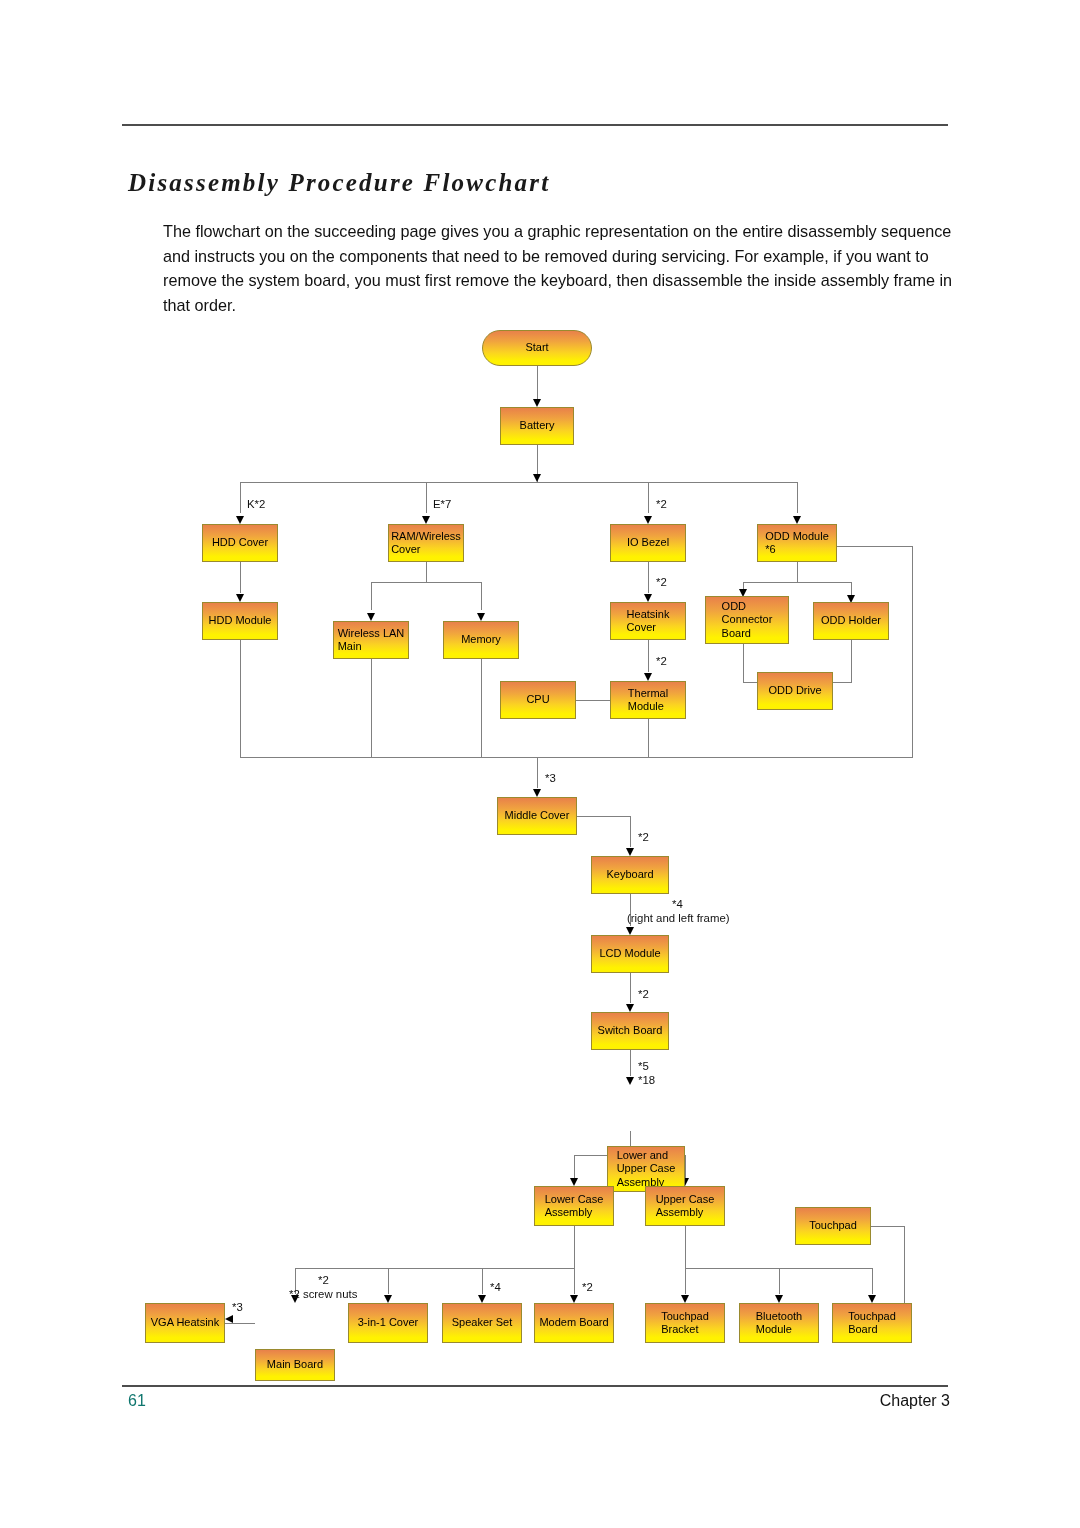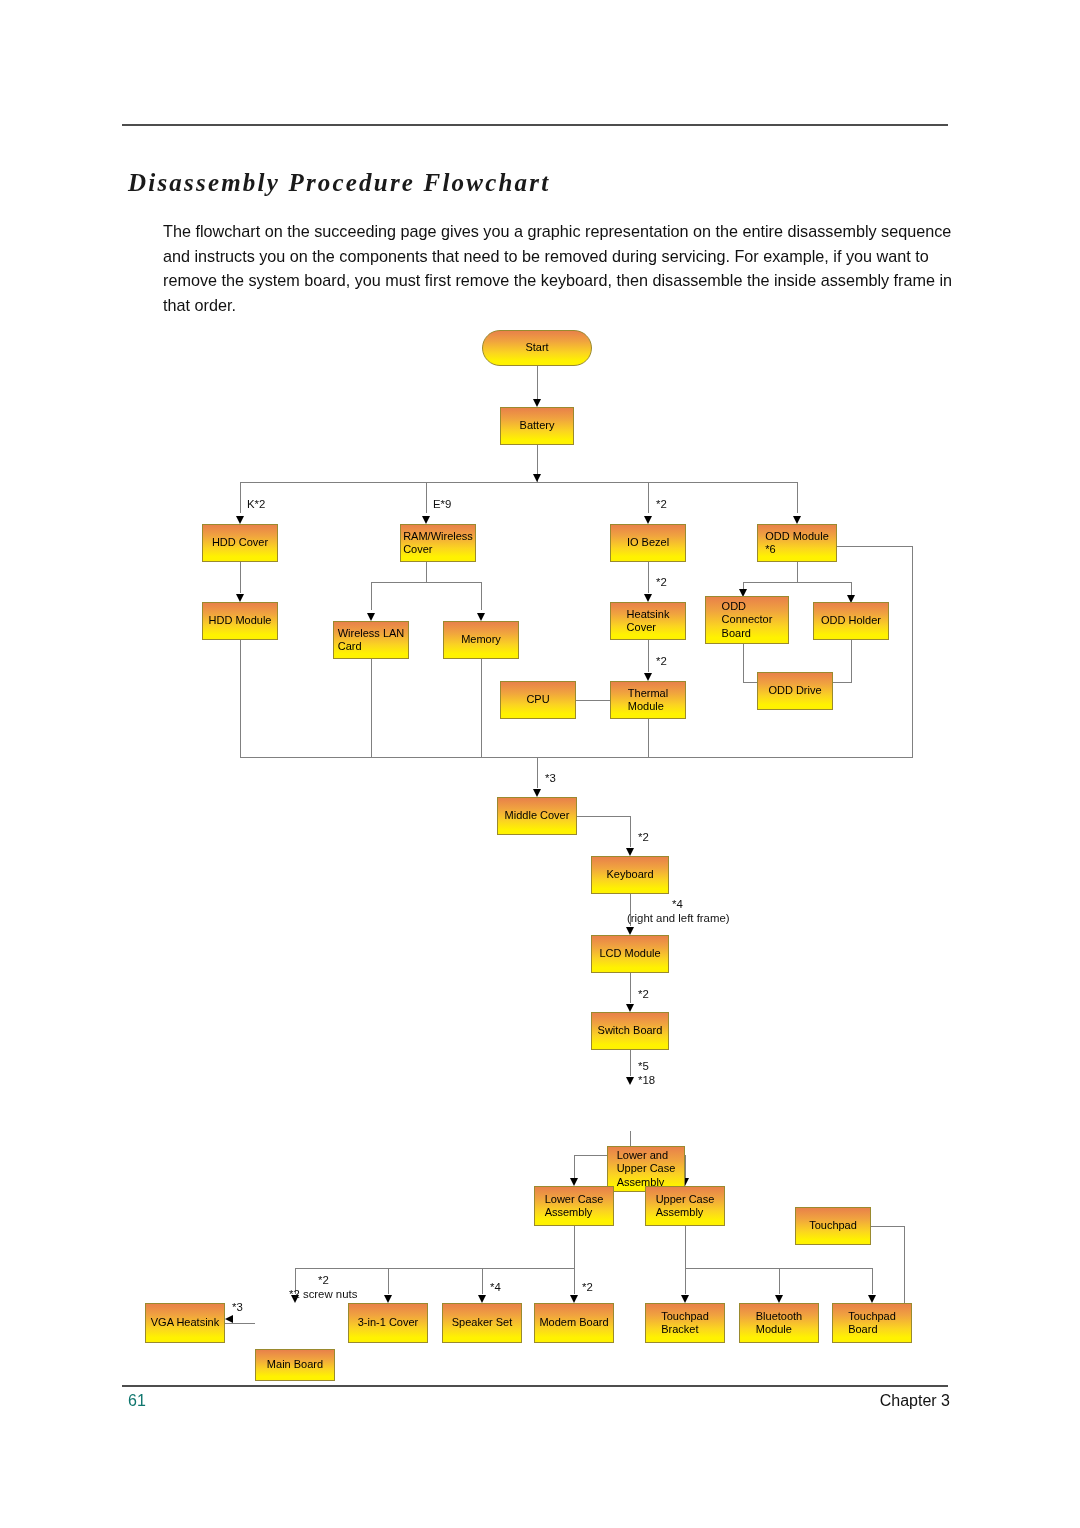--- a/index.html
+++ b/index.html
@@ -248,37 +248,37 @@
       <div class="arrow-left" style="left: 225px; top: 1314.5px;"></div>
       <div class="node rounded" style="left: 482px; top: 330px; width: 110px; height: 36px;">
         <span class="label">Start</span>
       </div>
       <div class="node" style="left: 500px; top: 407px; width: 74px; height: 38px;">
         <span class="label">Battery</span>
       </div>
       <div class="node" style="left: 202px; top: 524px; width: 76px; height: 38px;">
         <span class="label">HDD Cover</span>
       </div>
-      <div class="node" style="left: 388px; top: 524px; width: 76px; height: 38px; margin-left: 12px;">
+      <div class="node" style="left: 388px; top: 524px; width: 76px; height: 38px;">
         <span class="label">RAM/Wireless
 Cover</span>
       </div>
       <div class="node" style="left: 610px; top: 524px; width: 76px; height: 38px;">
         <span class="label">IO Bezel</span>
       </div>
       <div class="node" style="left: 757px; top: 524px; width: 80px; height: 38px;">
         <span class="label">ODD Module
 *6</span>
       </div>
       <div class="node" style="left: 202px; top: 602px; width: 76px; height: 38px;">
         <span class="label">HDD Module</span>
       </div>
       <div class="node" style="left: 333px; top: 621px; width: 76px; height: 38px;">
         <span class="label">Wireless LAN
-Card</span>
+Main</span>
       </div>
       <div class="node" style="left: 443px; top: 621px; width: 76px; height: 38px;">
         <span class="label">Memory</span>
       </div>
       <div class="node" style="left: 610px; top: 602px; width: 76px; height: 38px;">
         <span class="label">Heatsink
 Cover</span>
       </div>
       <div class="node" style="left: 705px; top: 596px; width: 84px; height: 48px;">
         <span class="label">ODD
@@ -347,21 +347,21 @@
       </div>
       <div class="node" style="left: 739px; top: 1303px; width: 80px; height: 40px;">
         <span class="label">Bluetooth
 Module</span>
       </div>
       <div class="node" style="left: 832px; top: 1303px; width: 80px; height: 40px;">
         <span class="label">Touchpad
 Board</span>
       </div>
       <div class="elabel" style="left: 247px; top: 498px;">K*2</div>
-      <div class="elabel" style="left: 433px; top: 498px;">E*9</div>
+      <div class="elabel" style="left: 433px; top: 498px;">E*7</div>
       <div class="elabel" style="left: 656px; top: 498px;">*2</div>
       <div class="elabel" style="left: 656px; top: 576px;">*2</div>
       <div class="elabel" style="left: 656px; top: 655px;">*2</div>
       <div class="elabel" style="left: 545px; top: 772px;">*3</div>
       <div class="elabel" style="left: 638px; top: 831px;">*2</div>
       <div class="elabel" style="left: 672px; top: 898px;">*4</div>
       <div class="elabel" style="left: 627px; top: 912px;">(right and left frame)</div>
       <div class="elabel" style="left: 638px; top: 988px;">*2</div>
       <div class="elabel" style="left: 638px; top: 1060px;">*5</div>
       <div class="elabel" style="left: 638px; top: 1074px;">*18</div>

